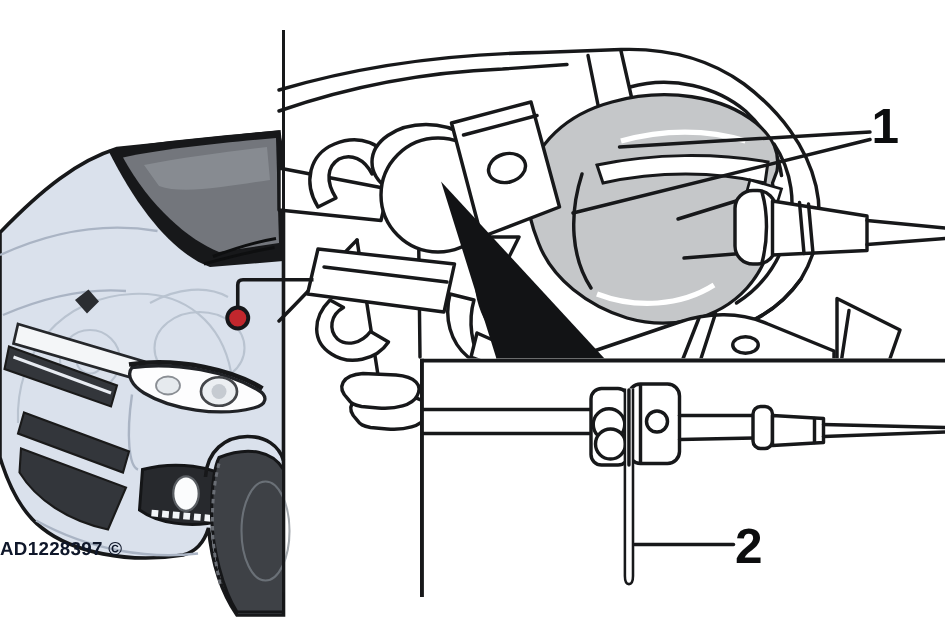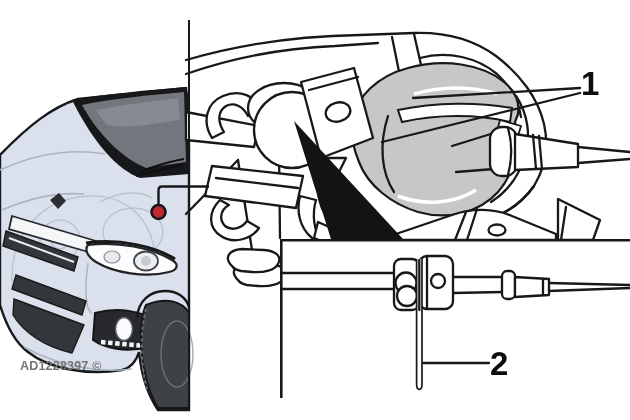--- a/index.html
+++ b/index.html
@@ -7,22 +7,22 @@
     --car_body:#dae1ec; --trim_dark:#33363b; --background:#ffffff;
   }
   html,body{margin:0;padding:0;background:#888;}
   .stage{position:relative;width:630px;height:420px;background:var(--background);
          overflow:hidden;font-family:"Liberation Sans",sans-serif;}
   .stage svg{position:absolute;left:0;top:0;}
   .ln{fill:none;stroke:var(--line_dark);stroke-width:2.3;stroke-linecap:round;stroke-linejoin:round;}
   .lnw{fill:#fff;stroke:var(--line_dark);stroke-width:2.3;stroke-linecap:round;stroke-linejoin:round;}
   .gray{fill:var(--diagram_gray);stroke:var(--line_dark);stroke-width:2.2;stroke-linejoin:round;}
   .callout{position:absolute;font-weight:bold;font-size:33px;line-height:30px;color:#0c0d0e;}
-  .refcode{position:absolute;left:20px;top:359px;font-weight:bold;font-size:12.5px;
-           letter-spacing:.2px;color:#737373;text-align:center;}
+  .refcode{position:absolute;left:0;top:359px;font-weight:bold;font-size:12.5px;
+           letter-spacing:.2px;color:#0f172a;text-align:center;}
   .divider{position:absolute;left:187.5px;top:20px;width:2.6px;height:375px;background:var(--line_dark);}
   .inset{position:absolute;left:280px;top:239px;width:350px;height:181px;background:#fff;}
   .inset svg{position:absolute;left:0;top:0;}
 </style>
 </head>
 <body>
 
 <div class="stage">
 
   <svg width="195" height="420" viewBox="0 0 195 420">

